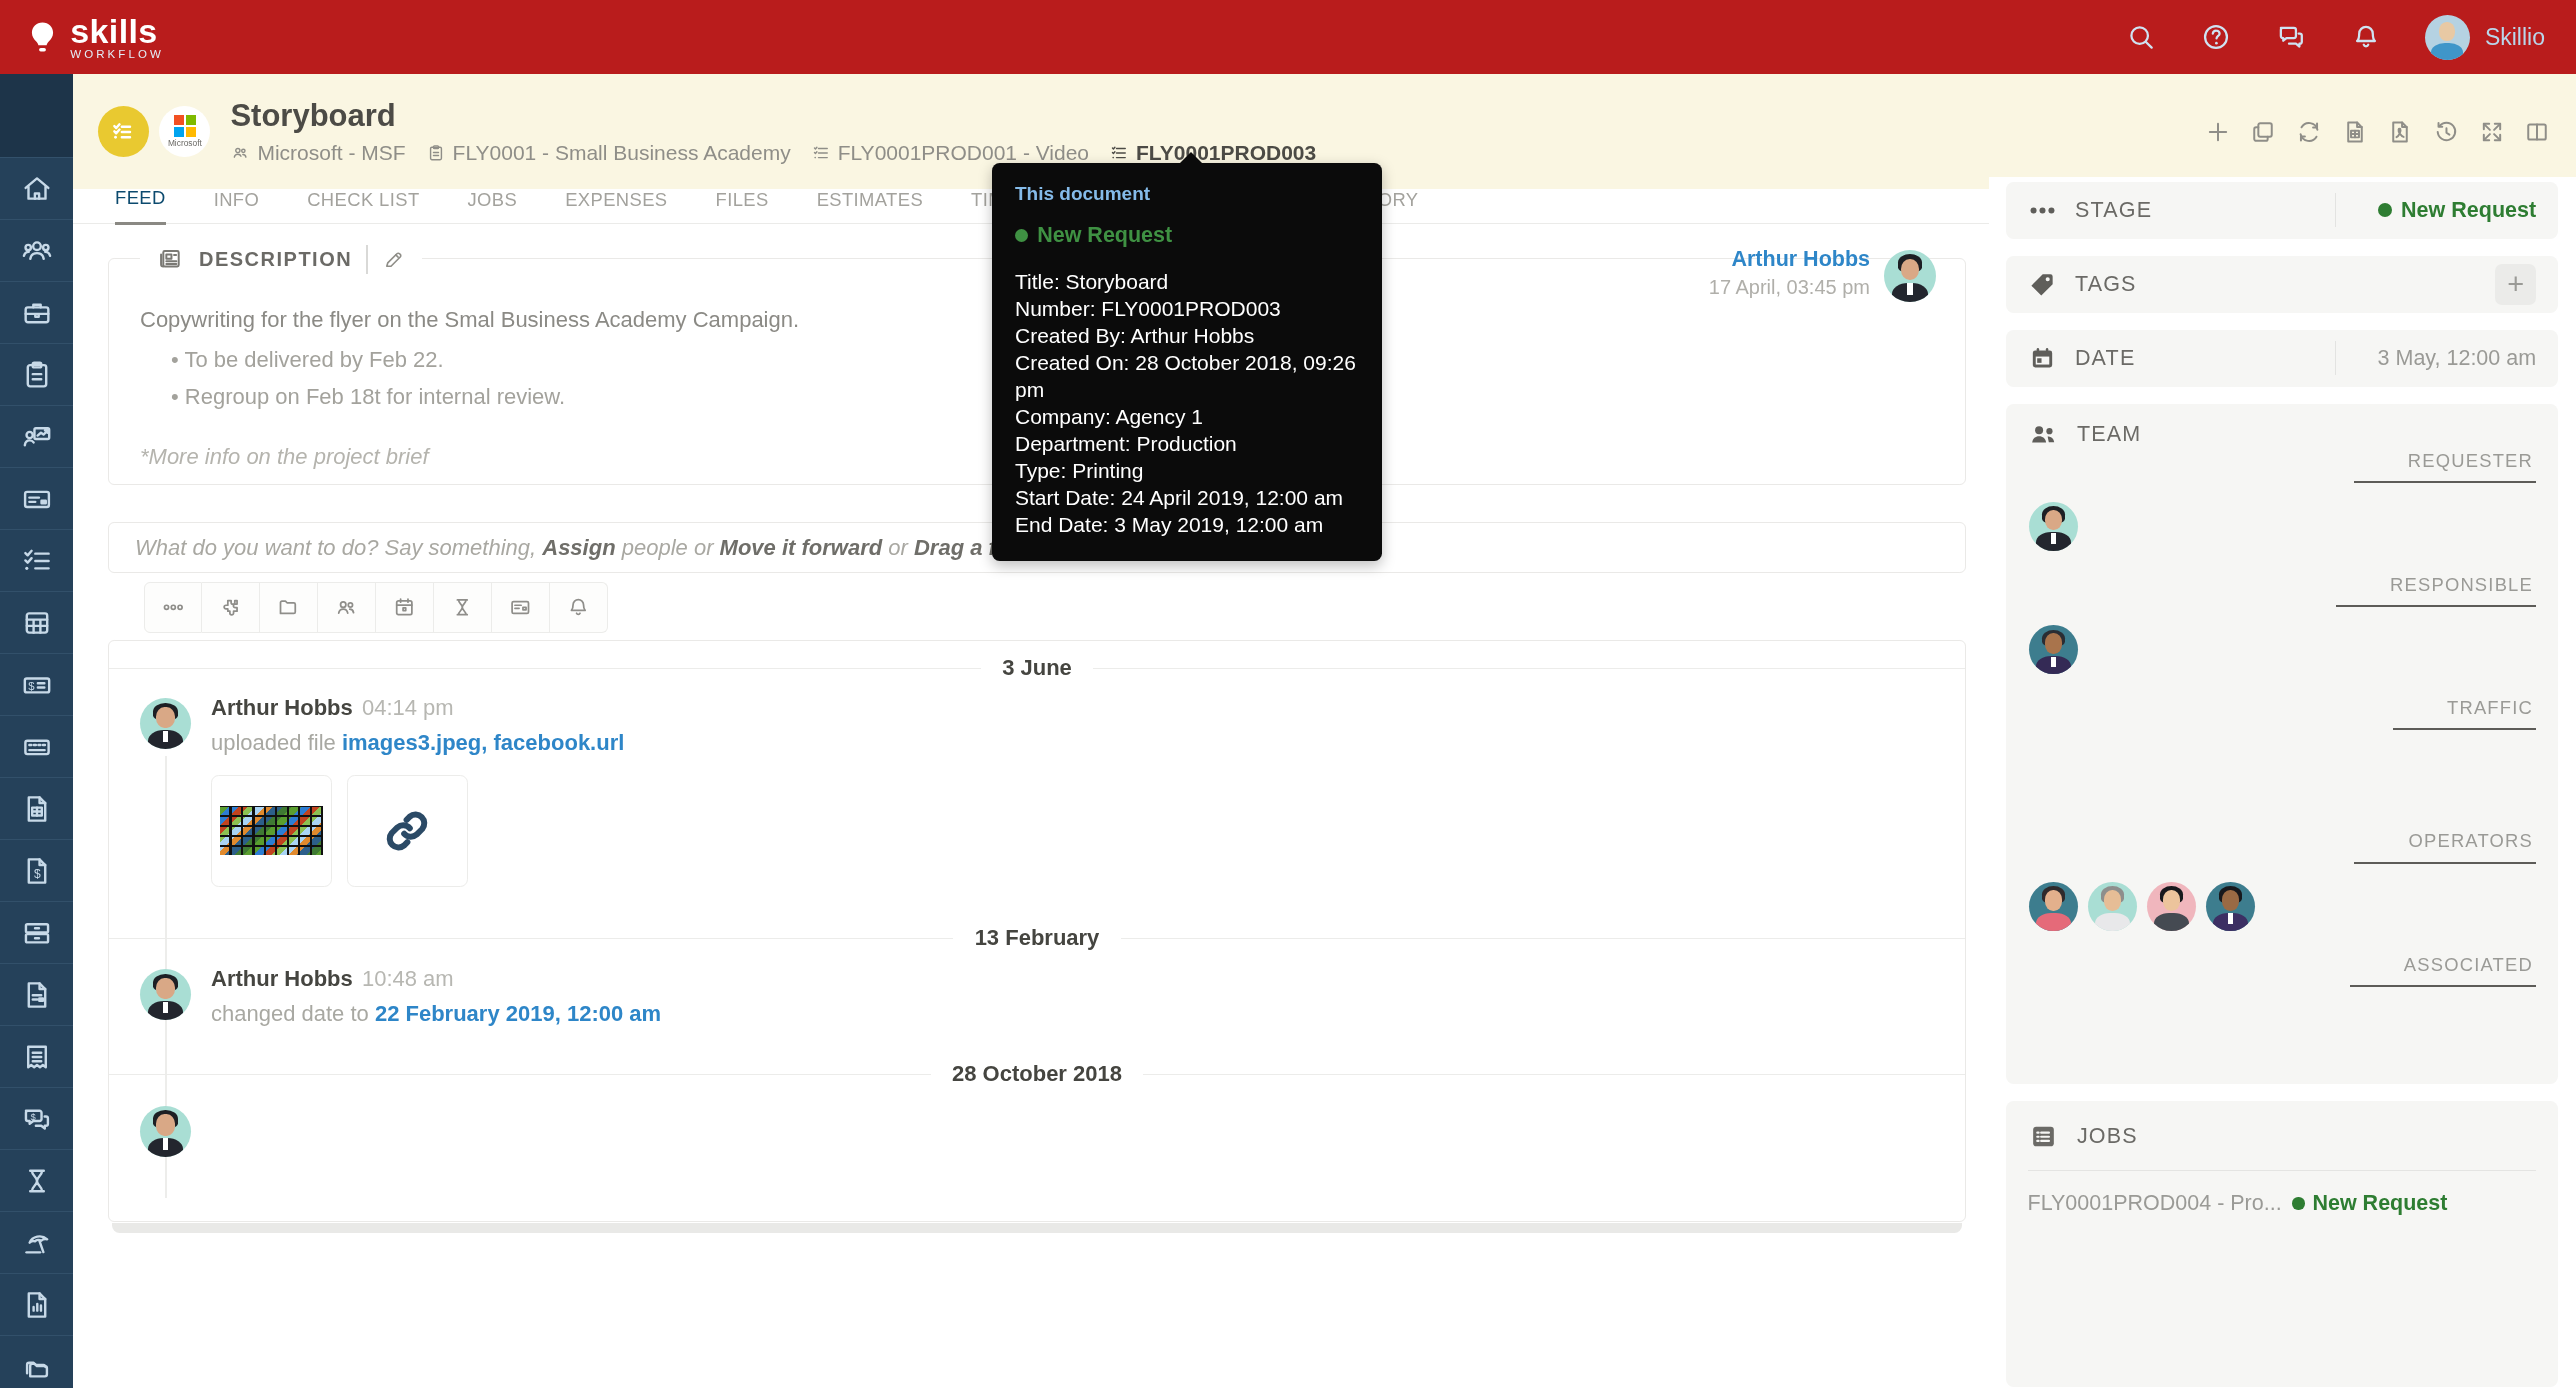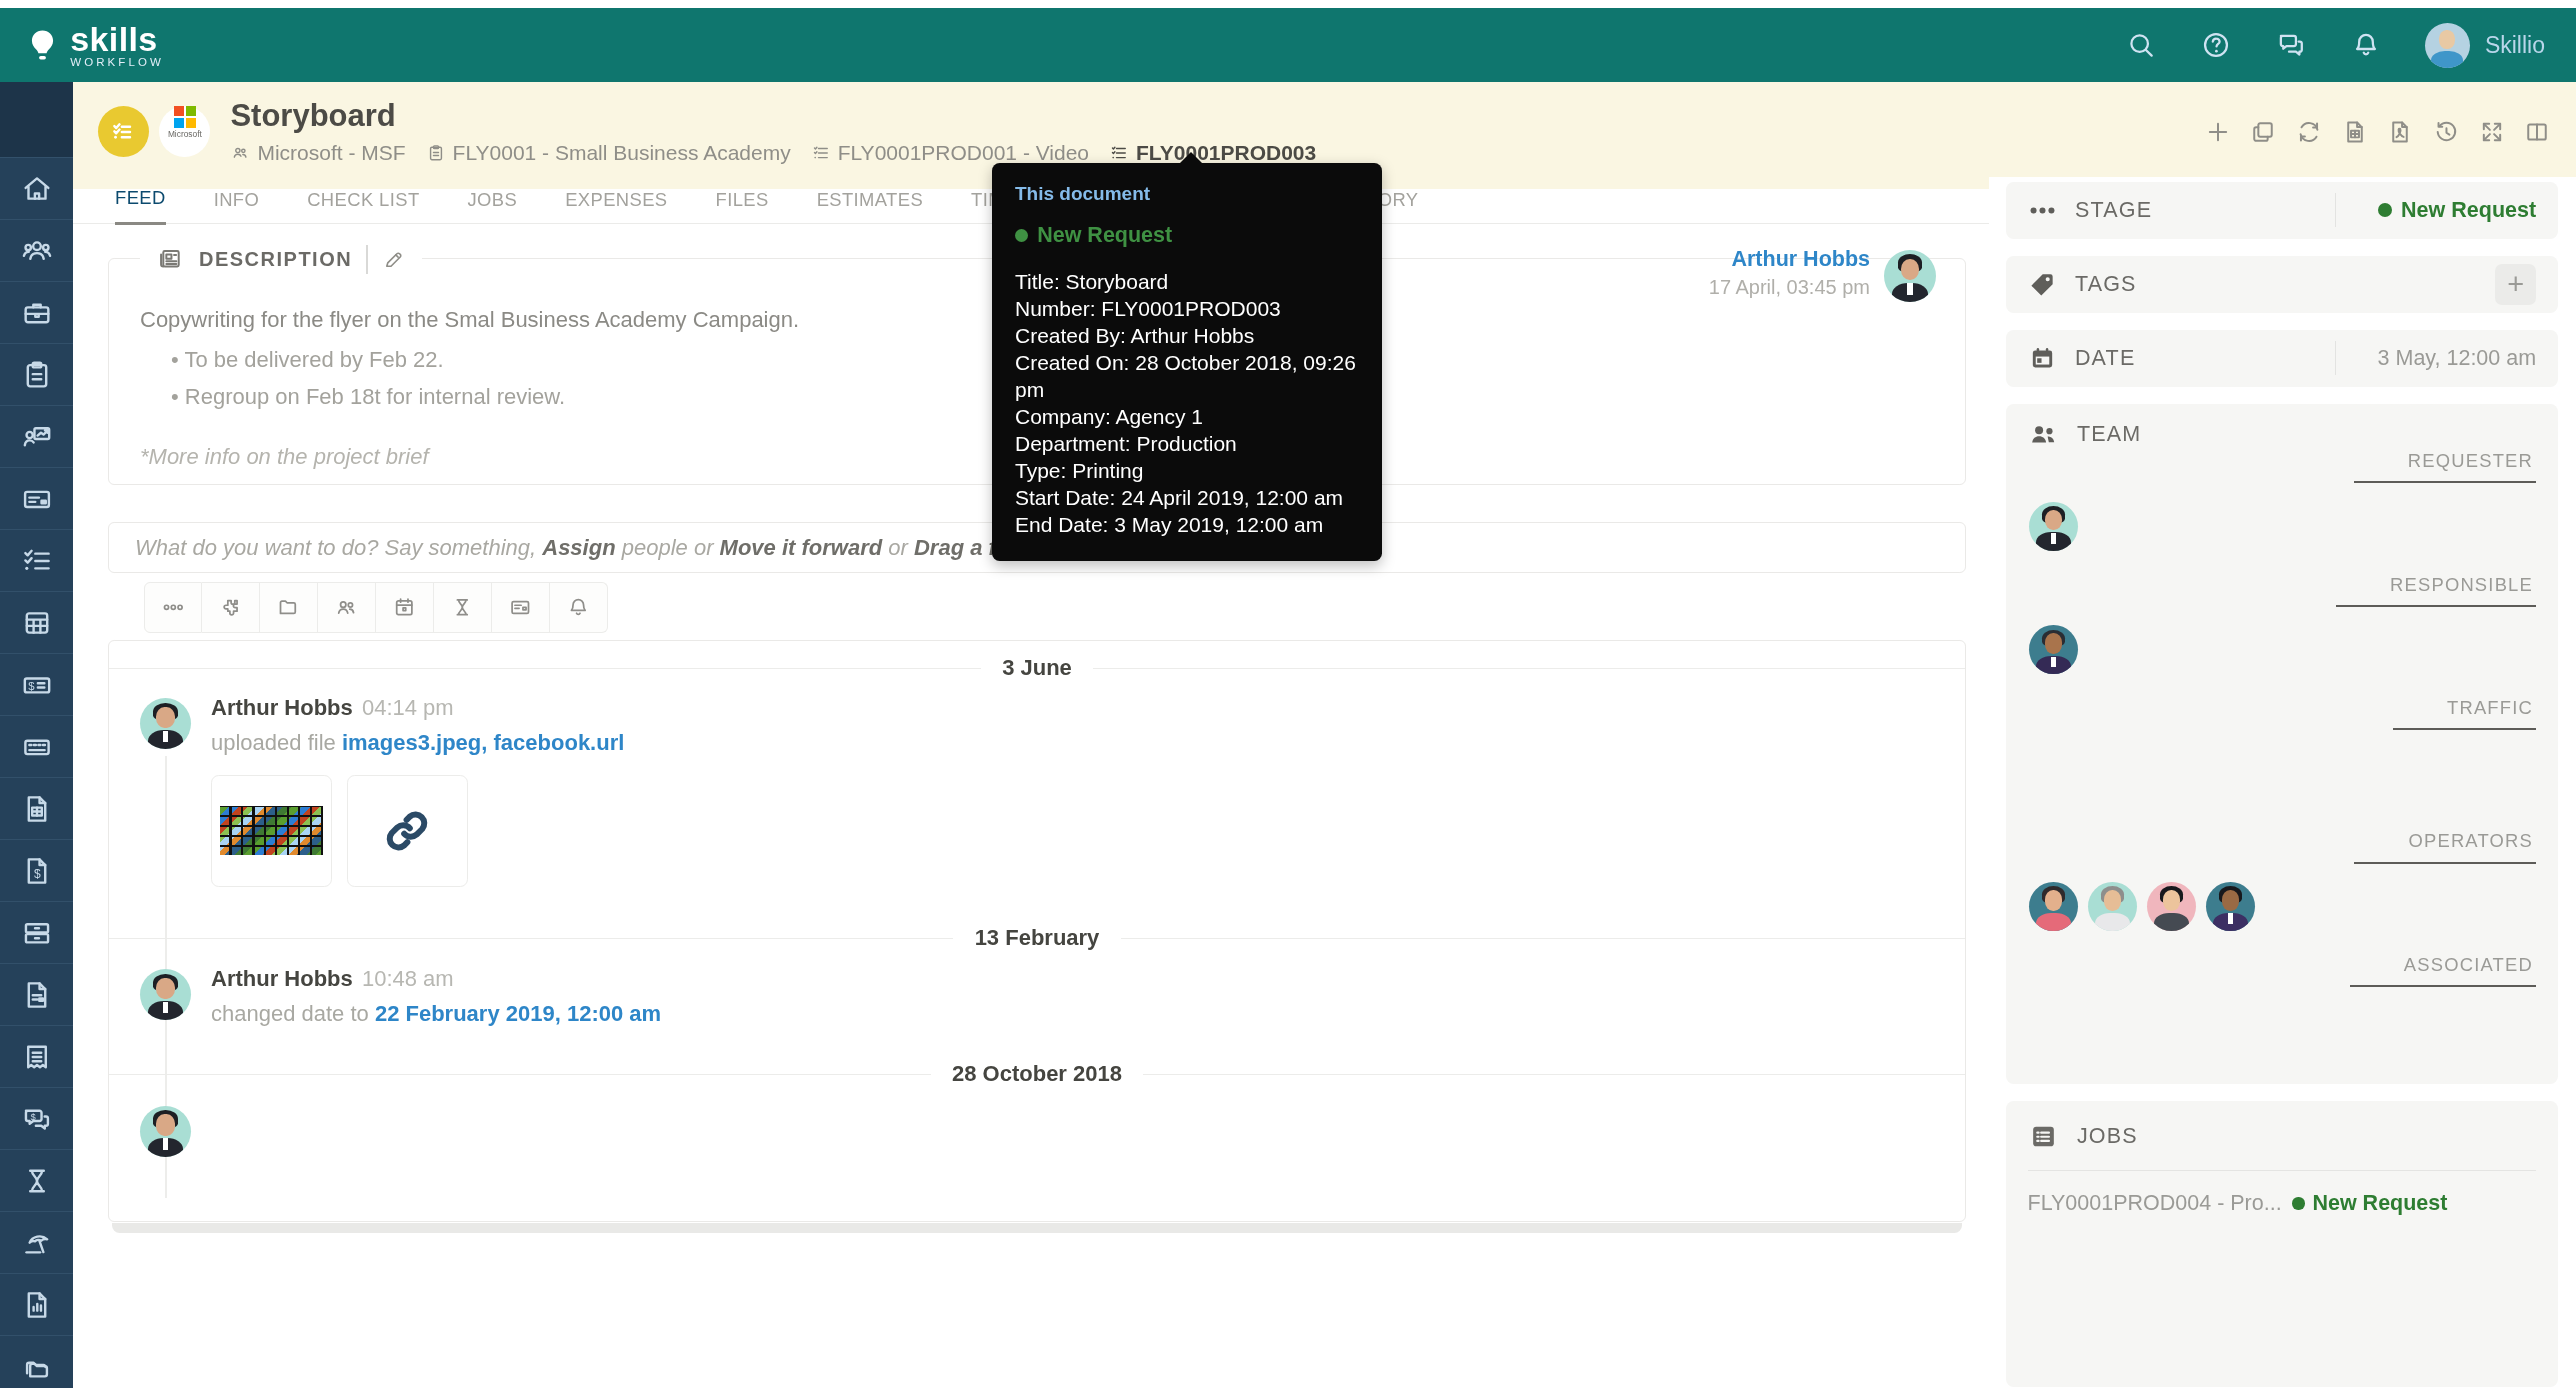--- a/index.html
+++ b/index.html
@@ -5,21 +5,21 @@
   * { margin:0; padding:0; box-sizing:border-box; }
   body { margin:0; background:#fff; font-family:"Liberation Sans", sans-serif; }
   #app { position:relative; width:2576px; height:1389px; overflow:hidden; background:#fff; }
 
   
   svg.s { fill:none; stroke:currentColor; stroke-width:1.7; stroke-linecap:round; stroke-linejoin:round; }
   svg.f { fill:currentColor; stroke:none; }
   .dot { display:inline-block; border-radius:50%; background:#2e7d32; }
 
   
-  .topbar { position:absolute; left:0; top:8px; width:100%; height:74px; background:#0f766e; display:flex; align-items:center; z-index:30; }
+  .topbar { position:absolute; left:0; top:0; width:100%; height:74px; background:#b91c1c; display:flex; align-items:center; z-index:30; }
   .logo { display:flex; align-items:center; margin-left:21.5px; color:#fff; }
   .logo svg { width:41px; height:41px; }
   .logo-text { margin-left:7.7px; line-height:1; }
   .logo-title { font-size:34px; font-weight:700; letter-spacing:0.4px; }
   .logo-sub { font-size:11.5px; letter-spacing:3.1px; color:#e3eef8; margin-top:1.5px; }
   .top-actions { margin-left:auto; display:flex; align-items:center; gap:43px; padding-right:31px; color:#cfe3f2; }
   .top-actions .tico { width:32px; height:32px; cursor:pointer; }
   .top-user { display:flex; align-items:center; gap:15.4px; cursor:pointer; }
   .top-user .uname { font-size:23px; color:#b9d6ea; }
 
@@ -40,21 +40,21 @@
   
   .lsidebar { position:absolute; left:0; top:74px; width:73px; bottom:0; background:#25415a; z-index:20; }
   .lspacer { height:84px; background:#1d3449; border-bottom:0.8px solid #33516b; }
   .lcell { height:62px; display:flex; align-items:center; justify-content:center; border-bottom:0.8px solid #32506a; color:#c7d9e8; cursor:pointer; }
   .lcell svg { width:34px; height:34px; }
 
   
   .dheader { position:absolute; left:73px; top:74px; right:0; height:115px; background:#faf6e2; display:flex; align-items:center; z-index:5; }
   .badge-doc { width:51px; height:51px; border-radius:50%; background:#e9c930; color:#fff; display:flex; align-items:center; justify-content:center; margin-left:24.6px; flex:none; cursor:pointer; }
   .badge-doc svg { width:28px; height:28px; stroke-width:2.1; }
-  .badge-ms { width:51px; height:51px; border-radius:50%; background:#fff; margin-left:10.8px; flex:none; display:flex; flex-direction:column; align-items:center; }
+  .badge-ms { width:51px; height:51px; border-radius:50%; background:#fff; margin-left:10.8px; flex:none; display:flex; flex-direction:column; align-items:center; justify-content:center; }
   .ms-grid { display:grid; grid-template-columns:10px 10px; grid-template-rows:10px 10px; gap:1.5px; }
   .ms-grid i { display:block; }
   .ms-name { font-size:8.4px; color:#6b6a66; margin-top:1.5px; }
   .dh-text { margin-left:20px; }
   .dh-title { font-size:31px; font-weight:700; color:#4c4b46; }
   .breadcrumb { display:flex; align-items:center; gap:20px; margin-top:6.1px; font-size:21px; color:#8f8e88; }
   .crumb { display:flex; align-items:center; gap:7px; cursor:pointer; }
   .crumb svg { width:20px; height:20px; flex:none; }
   .crumb.current { color:#4c4b46; font-weight:700; }
   .dh-actions { margin-left:auto; display:flex; align-items:center; gap:17.7px; padding-right:24.6px; color:#8f8e88; }

